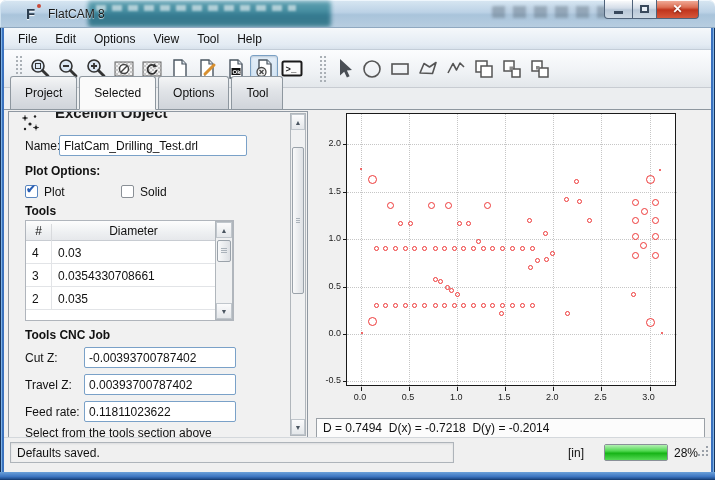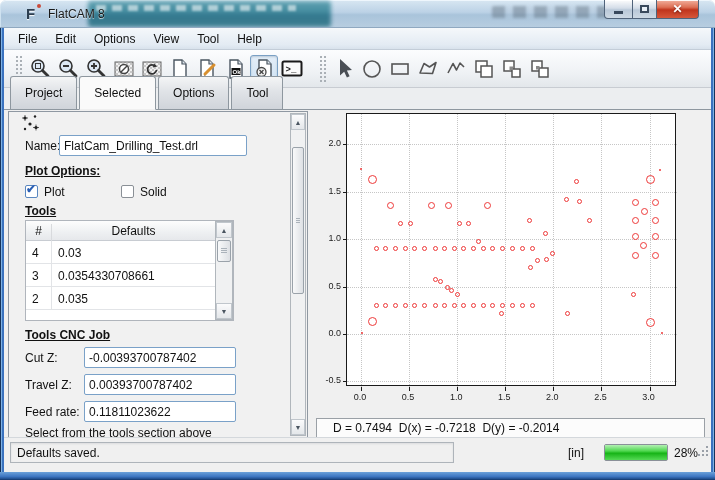--- a/index.html
+++ b/index.html
@@ -48,21 +48,21 @@
     background:linear-gradient(180deg,#f4f5f6,#e0e3e7 45%,#d0d4da); border:1px solid #8e979f; border-bottom:none; border-radius:3px 3px 0 0; }
   .tab.active { height:28px; background:#fafafa; position:relative; bottom:-1px; z-index:5; border-bottom:1px solid #f0f0f0; font-weight:normal; }
 
   .main { position:absolute; left:4px; top:110px; width:707px; height:333px; background:#f0f0f0; }
 
   
   .panel { position:absolute; left:4px; top:1px; width:300px; height:327px; background:#f1f1f1; border:1px solid #8f98a2; overflow:hidden; }
   .drill-icon { position:absolute; left:12px; top:2px; }
   .panel-title { position:absolute; left:46px; top:-8px; font-size:15px; font-weight:bold; color:#1a1a1a; white-space:nowrap; }
   .lbl { color:#111; }
-  .bold { font-weight:bold;text-decoration:underline; }
+  .bold { font-weight:bold; }
   .name-row { position:absolute; left:16px; top:23px; }
   .name-lbl { position:absolute; left:0; top:4px; }
   input.txt { position:absolute; height:21px; border:1px solid #7aa1c8; border-radius:2px; background:#fff; font-family:"Liberation Sans",sans-serif; font-size:12px; padding:0 4px; color:#111; }
   .name-input { left:26px; top:0; width:188px; }
   .plot-opts { position:absolute; left:16px; top:52px; }
   .cb-row { position:absolute; left:16px; top:72px; width:240px; height:16px; }
   .checkbox { position:absolute; width:13px; height:13px; background:#fff; border:1px solid #8a9096; border-radius:2px; top:1px; }
   .checkbox .check { position:absolute; left:0px; top:-4px; font-size:12px; color:#2b5fb4; font-weight:bold; display:none; }
   .checkbox.checked { border-color:#5a87c0; }
   .checkbox.checked .check { display:block; }
@@ -99,21 +99,21 @@
   .gl-h { position:absolute; left:0; width:330px; height:1px; border-top:1px dotted #c6c6c6; }
   .tick-x { position:absolute; width:1px; height:4px; background:#1a1a1a; top:273px; }
   .tick-y { position:absolute; width:4px; height:1px; background:#1a1a1a; left:-4px; }
   .xlab { position:absolute; width:26px; text-align:center; font-size:9px; color:#222; top:282px; }
   .ylab { position:absolute; width:28px; text-align:right; font-size:9px; color:#222; left:1px; }
   .pt { position:absolute; border-radius:50%; border:1px solid #ee3a3a; }
   .pt-tiny  { width:2px; height:2px; background:#ee3a3a; border:none; }
   .pt-small { width:5px; height:5px; }
   .pt-medium{ width:7px; height:7px; }
   .pt-large { width:9px; height:9px; }
-  .dbar { position:absolute; left:312px; top:308px; width:389px; height:20px; background:#fcfcfc; border:1px solid #9aa0a6; display:flex; align-items:center; padding-left:16px; white-space:pre; }
+  .dbar { position:absolute; left:312px; top:308px; width:389px; height:20px; background:#fcfcfc; border:1px solid #9aa0a6; display:flex; align-items:center; padding-left:6px; white-space:pre; }
 
   
   .statusbar { position:absolute; left:4px; top:437px; width:707px; height:23px; background:#f0f0f0; border-top:1px solid #d4d8dc; }
   .sb-box { position:absolute; top:4px; height:21px; border:1px solid #aeb4ba; box-shadow:inset 0 1px 2px rgba(120,130,140,.18); display:flex; align-items:center; padding:0 6px; white-space:pre; }
   .sb-msg { left:6px; width:444px; }
   .sb-coords { left:455px; width:97px; }
   .sb-units { position:absolute; left:564px; top:8px; }
   .progress { position:absolute; left:600px; top:6px; width:64px; height:17px; border:1px solid #8a9098; background:#fff; border-radius:2px; }
   .progress .fill { height:100%; background:linear-gradient(180deg,#b4f0b4 0%,#4fd84f 40%,#17b417 55%,#55da55 100%); }
   .sb-pct { position:absolute; left:670px; top:8px; }
@@ -304,20 +304,21 @@
         <circle cx="4" cy="4" r="1.6" fill="#222"></circle>
           <circle cx="14" cy="2.5" r="1.2" fill="#222"></circle>
         <circle cx="9" cy="10" r="1.6" fill="#222"></circle>
           <circle cx="4" cy="15" r="1.2" fill="#222"></circle>
           <circle cx="15" cy="13.5" r="1.6" fill="#222"></circle>
         <line x1="1" y1="4" x2="7" y2="4" stroke="#222" stroke-width="0.7"></line>
           <line x1="4" y1="1" x2="4" y2="7" stroke="#222" stroke-width="0.7"></line>
         <line x1="12" y1="13.5" x2="18" y2="13.5" stroke="#222" stroke-width="0.7"></line>
           <line x1="15" y1="10.5" x2="15" y2="16.5" stroke="#222" stroke-width="0.7"></line>
       </svg>
+      <div class="panel-title">Excellon Object</div>
 
       <div class="name-row">
         <span class="lbl name-lbl">Name:</span>
         <input class="txt name-input" style="left: 34px; width: 188px;" value="FlatCam_Drilling_Test.drl">
       </div>
 
       <div class="bold plot-opts">Plot Options:</div>
       <div class="cb-row">
         <span class="checkbox checked" id="cbPlot">
             <span class="check">✔</span>
@@ -325,21 +326,21 @@
         <span class="cb-lbl" style="left:19px;">Plot</span>
         <span class="checkbox" id="cbSolid" style="left:96px;"></span>
         <span class="cb-lbl" style="left:115px;">Solid</span>
       </div>
 
       <div class="bold tools-lbl">Tools</div>
 
       <div class="tools-table">
         <div class="thead">
           <div class="th c1">#</div>
-          <div class="th c2">Defaults</div>
+          <div class="th c2">Diameter</div>
         </div>
         <div id="toolsRows">
             <div class="trow" style="top: 20px;">
               <div class="sep"></div>
               <div class="td1">4</div>
               <div class="td2">0.03</div>
             </div>
             <div class="trow" style="top: 43px;">
               <div class="sep"></div>
               <div class="td1">3</div>

